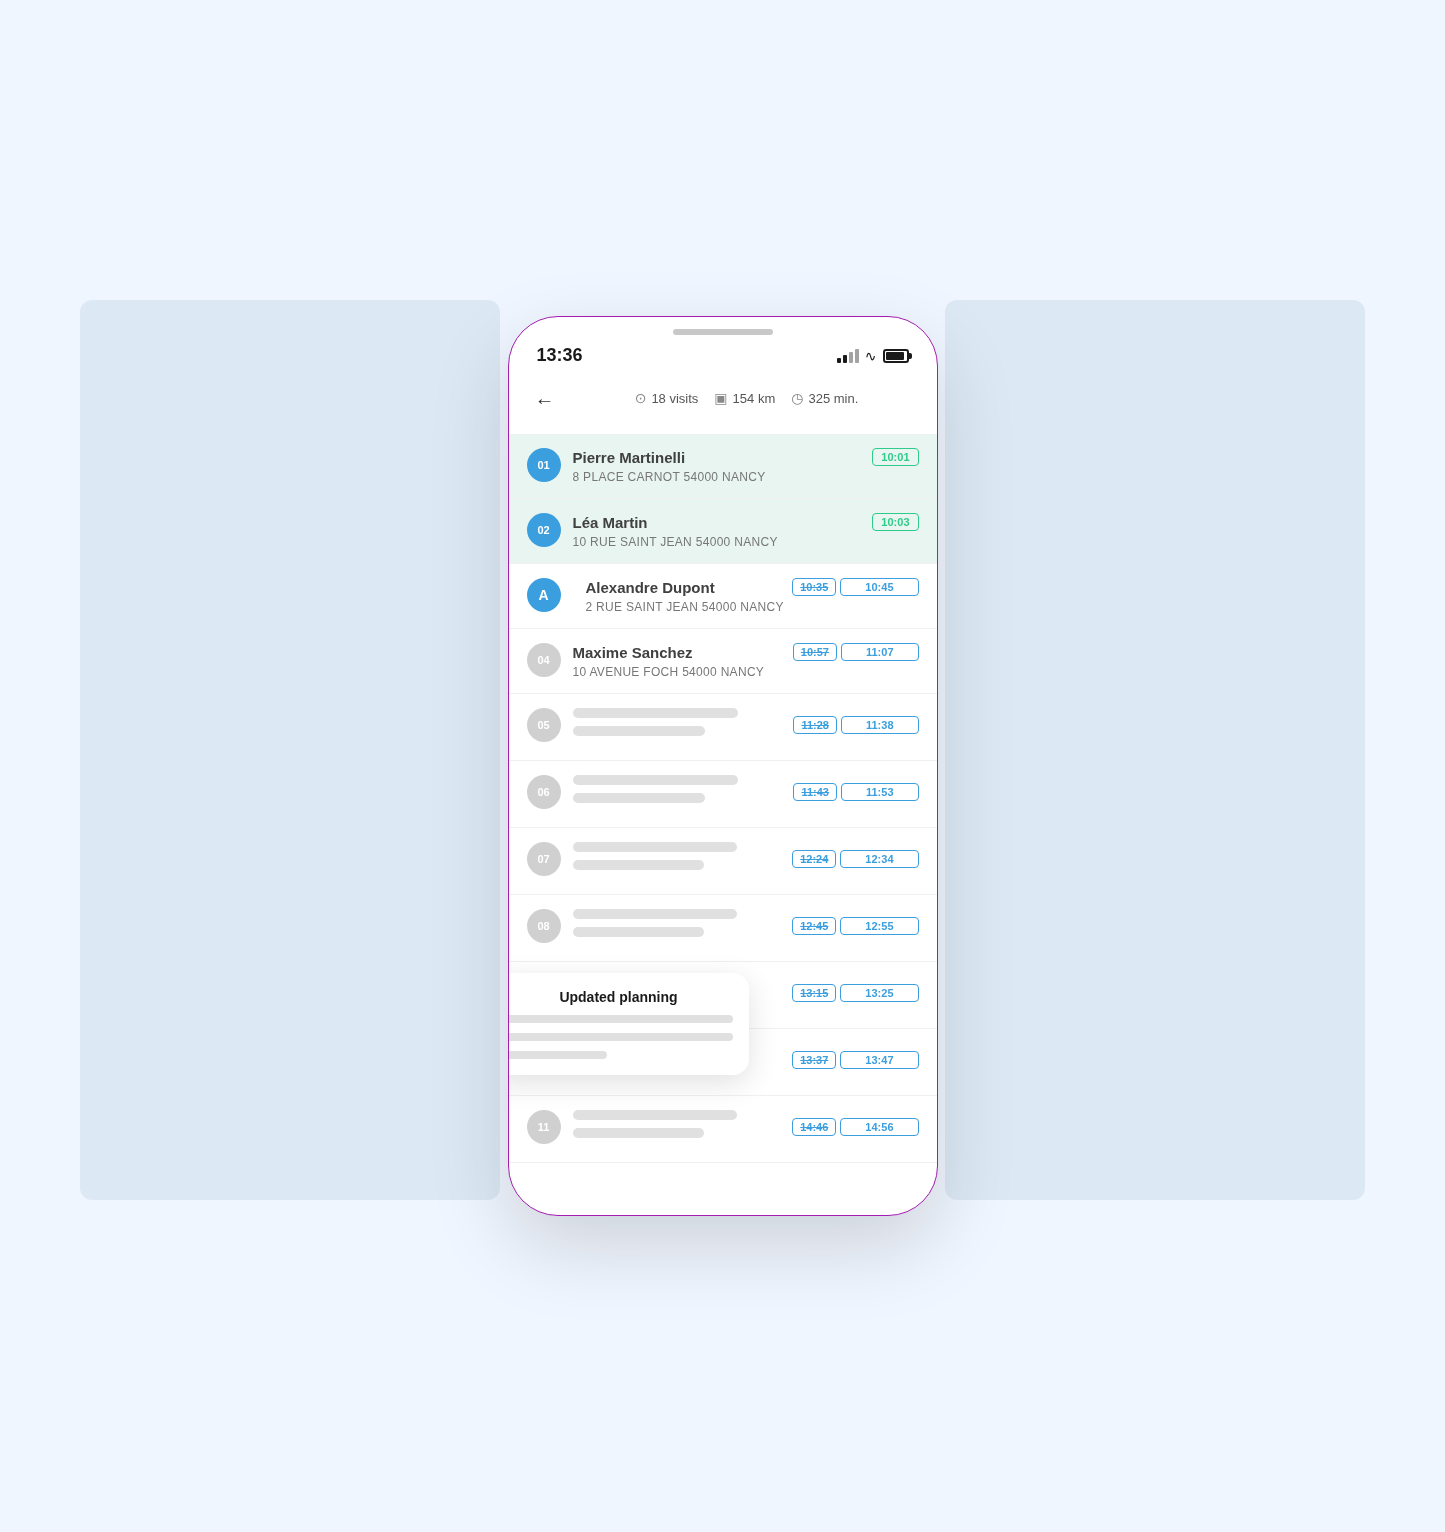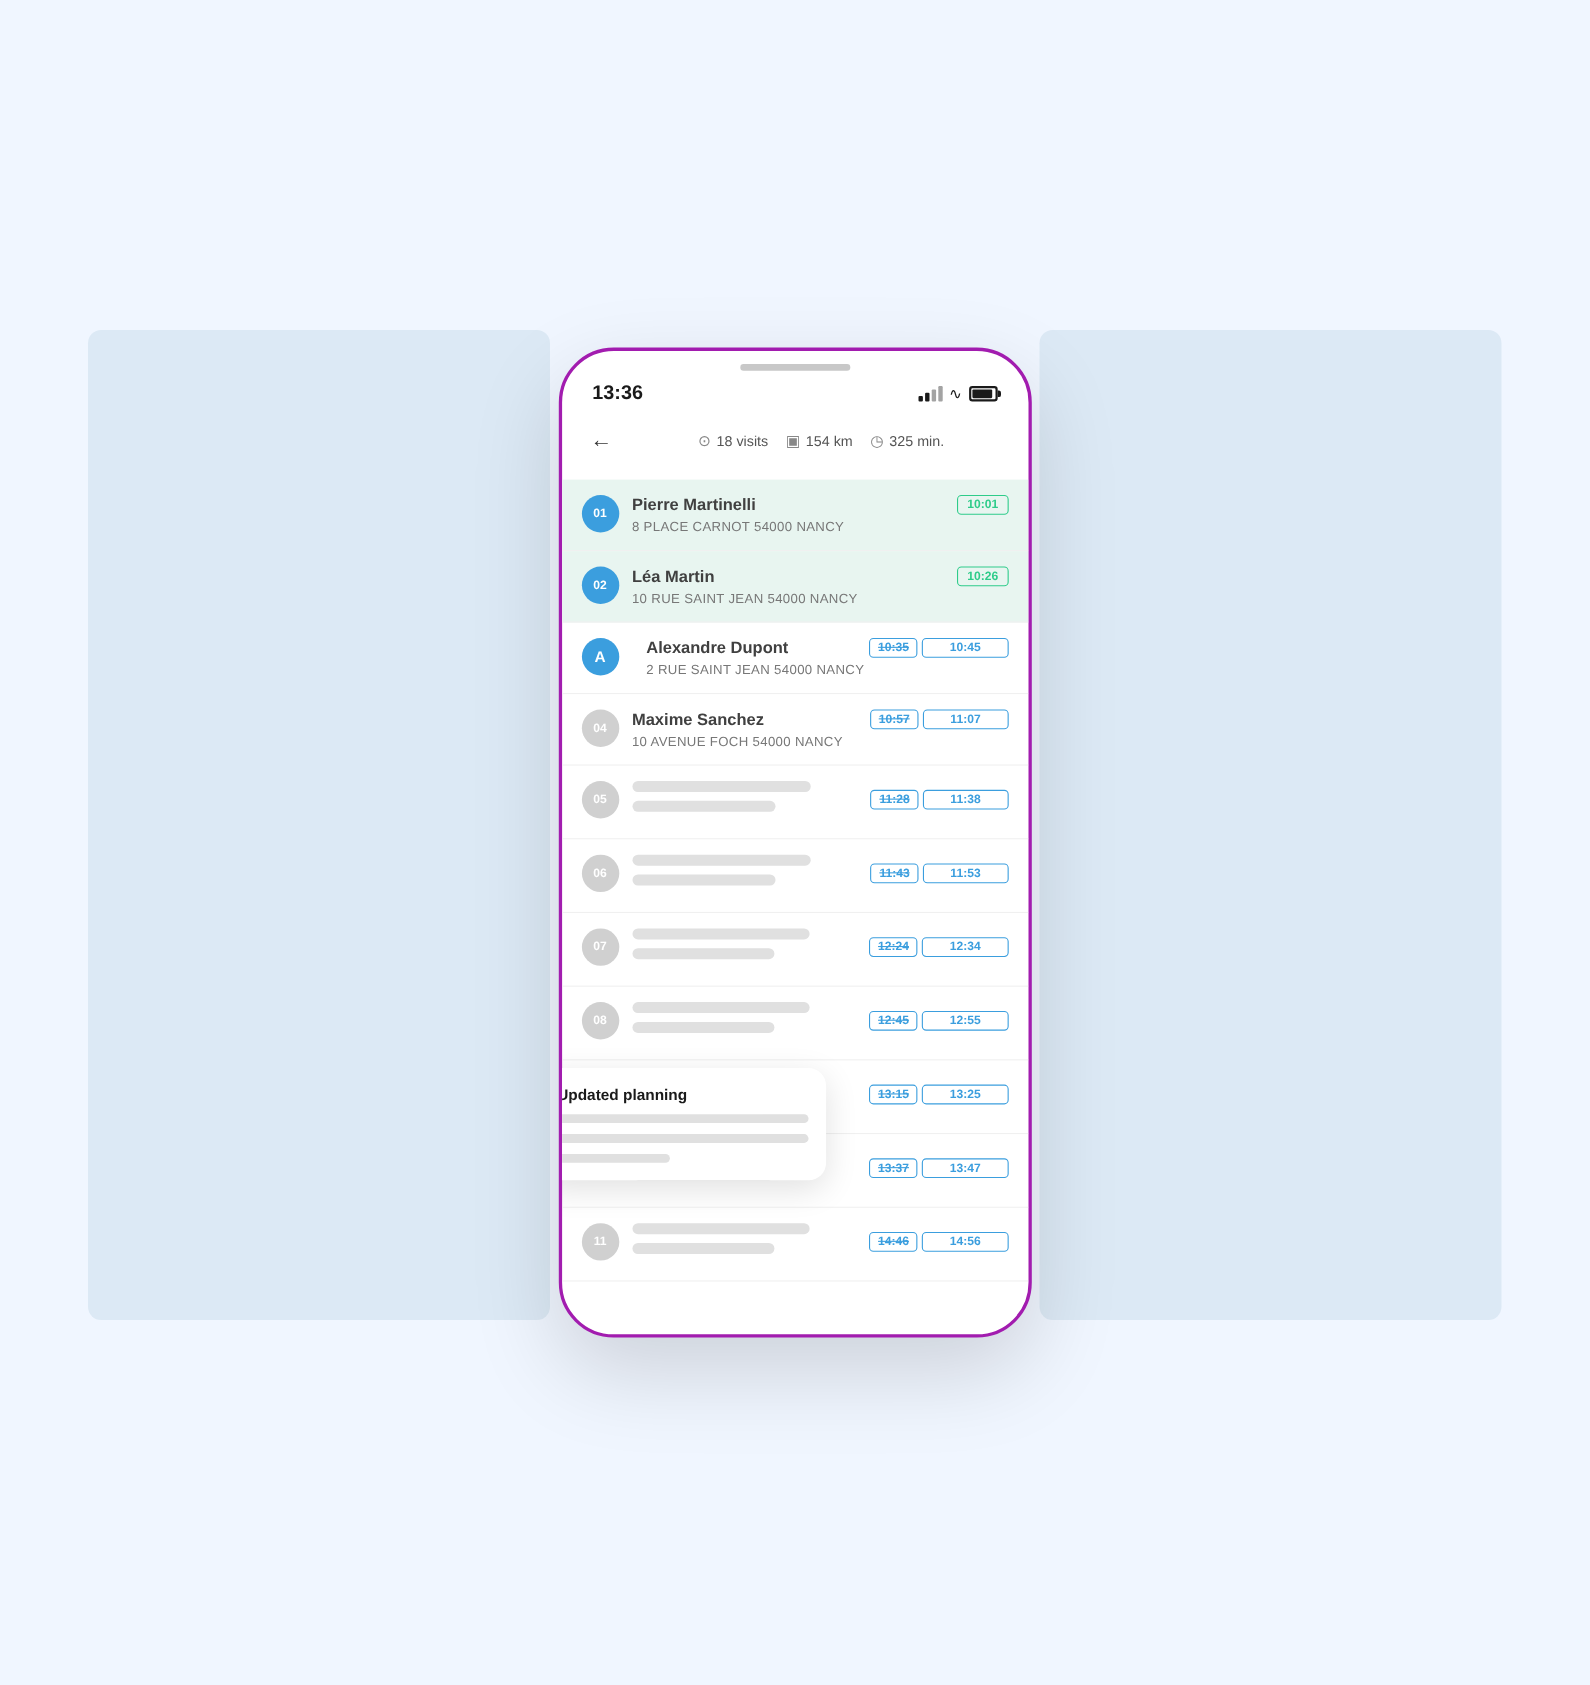--- a/index.html
+++ b/index.html
@@ -44,21 +44,21 @@
     }
 
     .phone {
       width: 430px;
       height: 900px;
       background: #ffffff;
       border-radius: 50px;
       box-shadow: 0 30px 80px rgba(0,0,0,0.15);
       position: relative;
       overflow: hidden;
-      border: 3px solid #a21caf;
+      border: 1px solid #a21caf;
     }
 
     .phone-notch {
       position: absolute;
       top: 12px;
       left: 50%;
       transform: translateX(-50%);
       width: 100px;
       height: 6px;
       background: #c8c8c8;
@@ -329,20 +329,21 @@
       z-index: 20;
       display: flex;
       flex-direction: column;
       gap: 10px;
     }
 
     .notification-title {
       font-size: 14px;
       font-weight: 700;
       color: #1a1a1a;
+      text-align: center;
     }
 
     .notif-line {
       height: 8px;
       background: #e0e0e0;
       border-radius: 4px;
     }
 
     .notif-line.long { width: 100%; }
     .notif-line.short { width: 45%; }
@@ -414,21 +415,21 @@
       <div class="visit-item active-highlight">
         <div style="position:relative; flex-shrink:0;">
           <div class="visit-number blue">
             <span>02</span>
           </div>
           <div class="visit-connector"></div>
         </div>
         <div class="visit-info">
           <div class="visit-header">
             <span class="visit-name">Léa Martin</span>
-            <span class="time-badge">10:26</span>
+            <span class="time-badge">10:03</span>
           </div>
           <div class="visit-address">10 RUE SAINT JEAN 54000 NANCY</div>
         </div>
       </div>
 
       <div class="visit-item">
         <div style="position:relative; flex-shrink:0;">
           <div class="visit-number blue" style="background:#3b9ede;">
             <span class="avatar-letter">A</span>
           </div>

